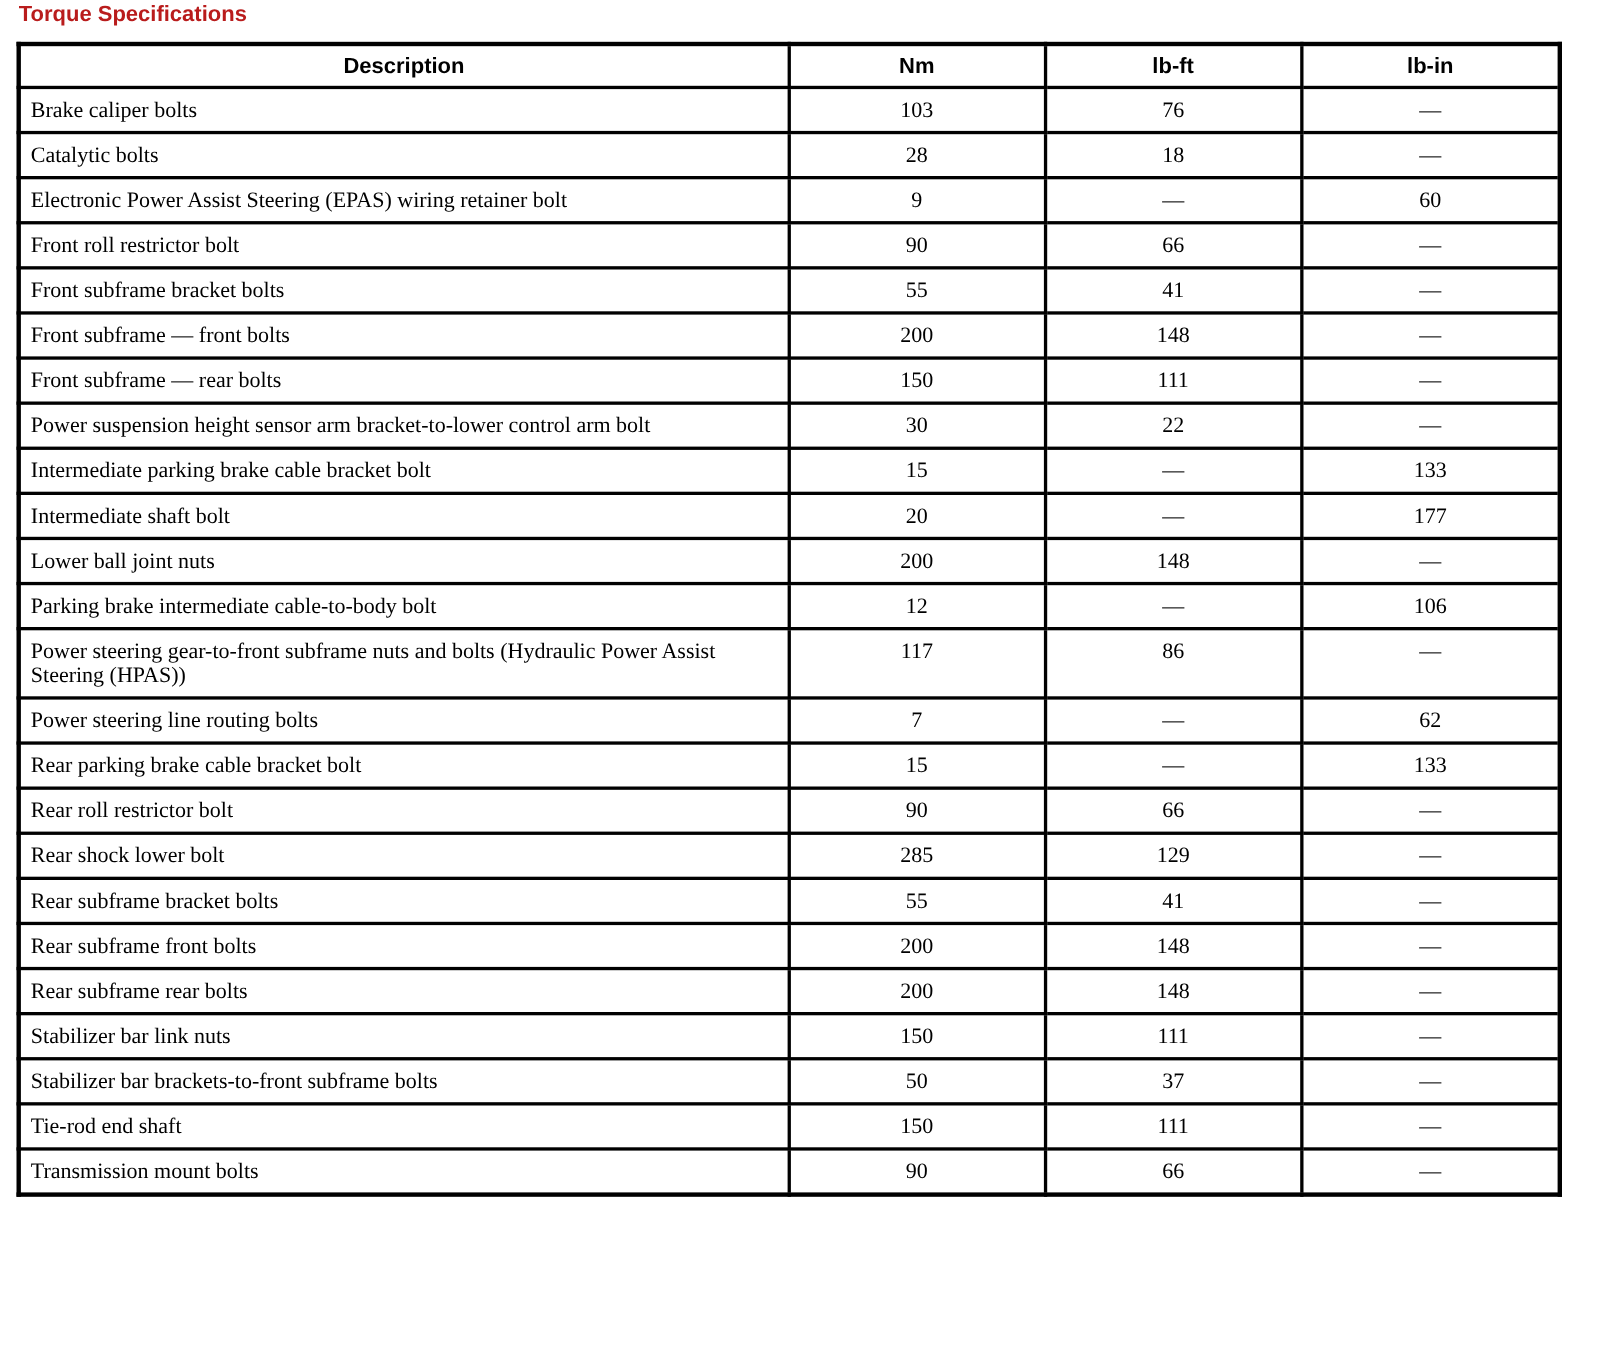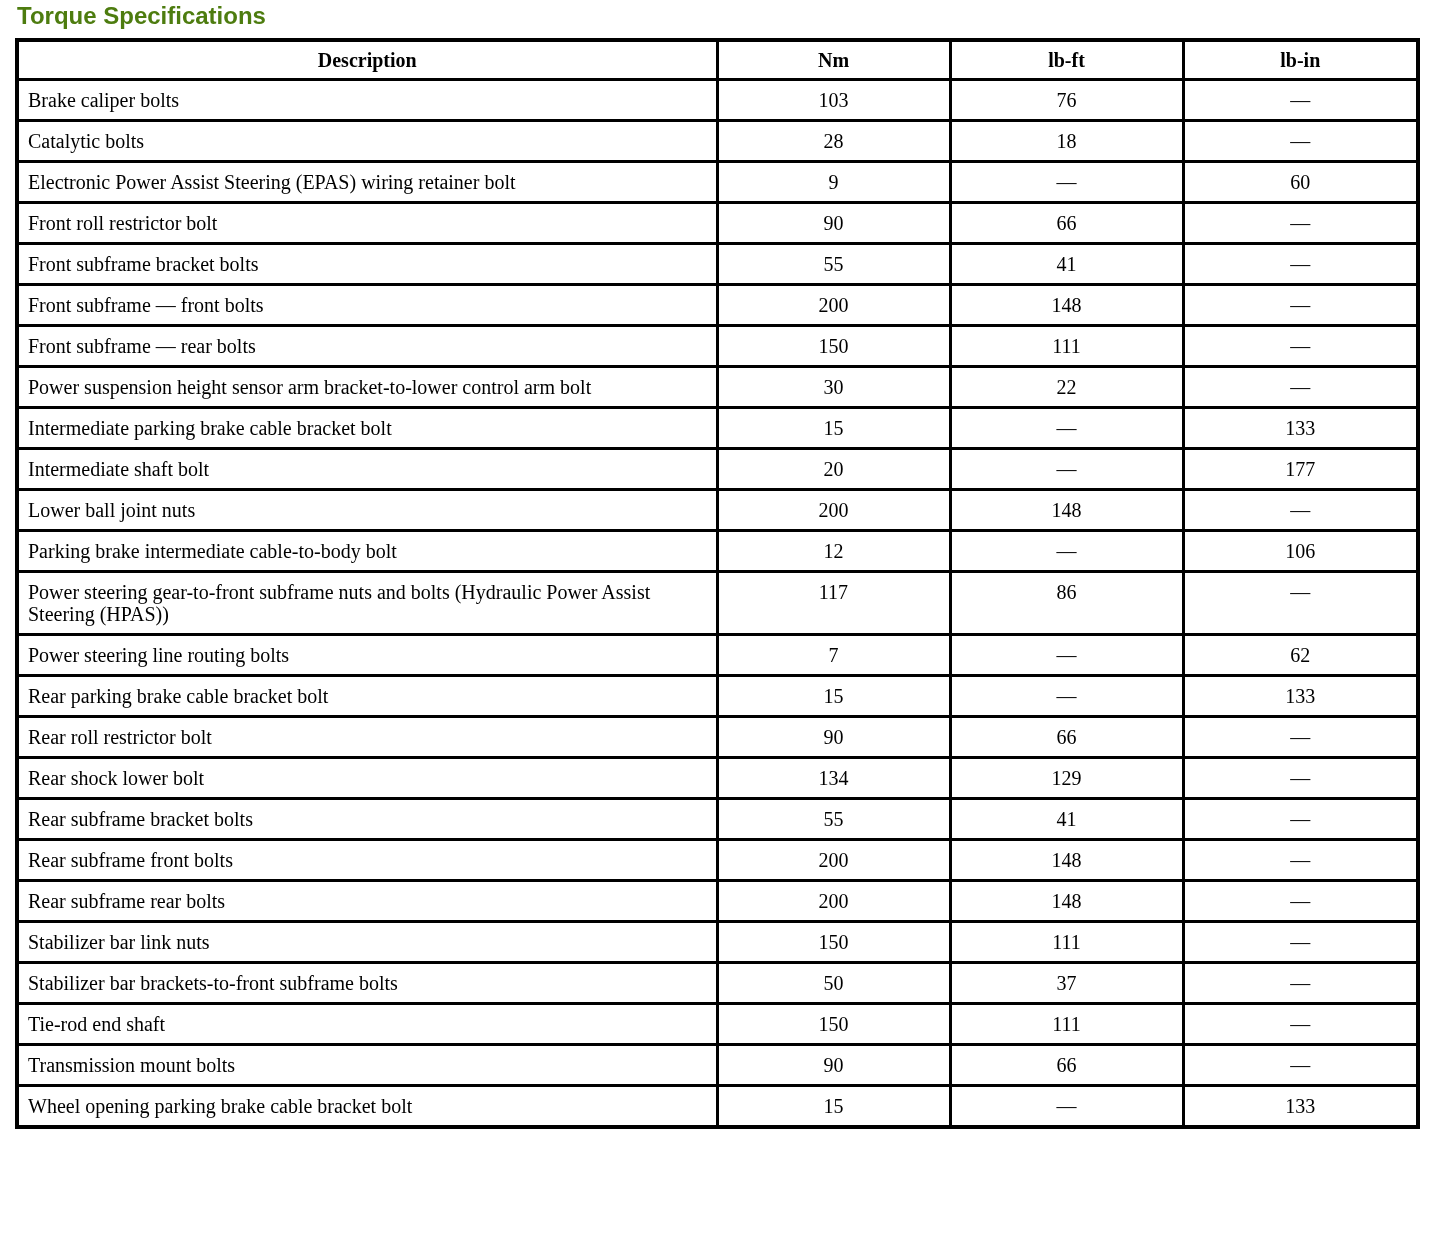--- a/index.html
+++ b/index.html
@@ -1,35 +1,35 @@
 <!DOCTYPE html>
 <html><head>
 <meta charset="utf-8">
 <style>
   html, body { margin: 0; padding: 0; background: #ffffff; }
   body { width: 1456px; height: 1242px; position: relative; overflow: hidden; }
   .title {
     position: absolute; left: 17px; top: 2px;
     font-family: "Liberation Sans", sans-serif; font-weight: bold;
-    font-size: 24px; color: #4d7c0f;
+    font-size: 20px; color: #b91c1c;
   }
   table.spec {
     position: absolute; left: 15px; top: 38px;
     width: 1405px;
     border-collapse: collapse;
     border: 4px solid #000;
     table-layout: fixed;
   }
   table.spec th, table.spec td {
     border: 3px solid #000;
     color: #000;
     vertical-align: top;
   }
   table.spec th {
-    font-family: Liberation Serif, serif; font-weight: bold;
+    font-family: Liberation Sans, sans-serif; font-weight: bold;
     font-size: 20px; height: 36px; text-align: center; vertical-align: middle;
     padding: 0;
   }
   table.spec td {
     font-family: "Liberation Serif", serif;
     font-size: 20px; line-height: 22px;
     padding: 8px 8px 8px 9px;
     height: 19px;
   }
   table.spec td.num { text-align: center; padding-left: 0; padding-right: 0; }
@@ -150,21 +150,21 @@
         <td class="num">133</td>
       </tr>
       <tr>
         <td>Rear roll restrictor bolt</td>
         <td class="num">90</td>
         <td class="num">66</td>
         <td class="num">—</td>
       </tr>
       <tr>
         <td>Rear shock lower bolt</td>
-        <td class="num">134</td>
+        <td class="num">285</td>
         <td class="num">129</td>
         <td class="num">—</td>
       </tr>
       <tr>
         <td>Rear subframe bracket bolts</td>
         <td class="num">55</td>
         <td class="num">41</td>
         <td class="num">—</td>
       </tr>
       <tr>
@@ -195,21 +195,15 @@
         <td>Tie-rod end shaft</td>
         <td class="num">150</td>
         <td class="num">111</td>
         <td class="num">—</td>
       </tr>
       <tr>
         <td>Transmission mount bolts</td>
         <td class="num">90</td>
         <td class="num">66</td>
         <td class="num">—</td>
-      </tr>
-      <tr>
-        <td>Wheel opening parking brake cable bracket bolt</td>
-        <td class="num">15</td>
-        <td class="num">—</td>
-        <td class="num">133</td>
       </tr>
     </tbody>
 </table>
 
 </body></html>

